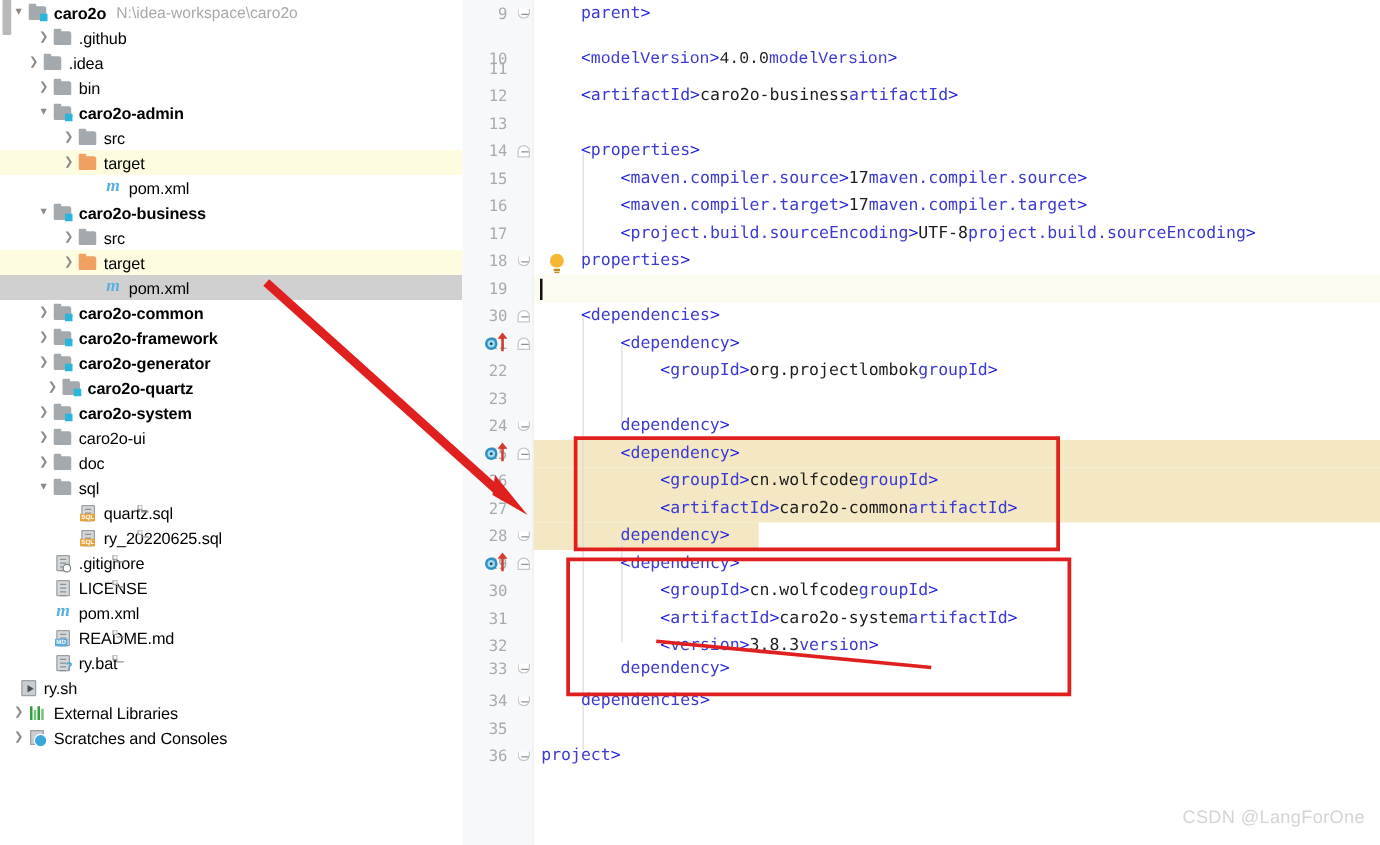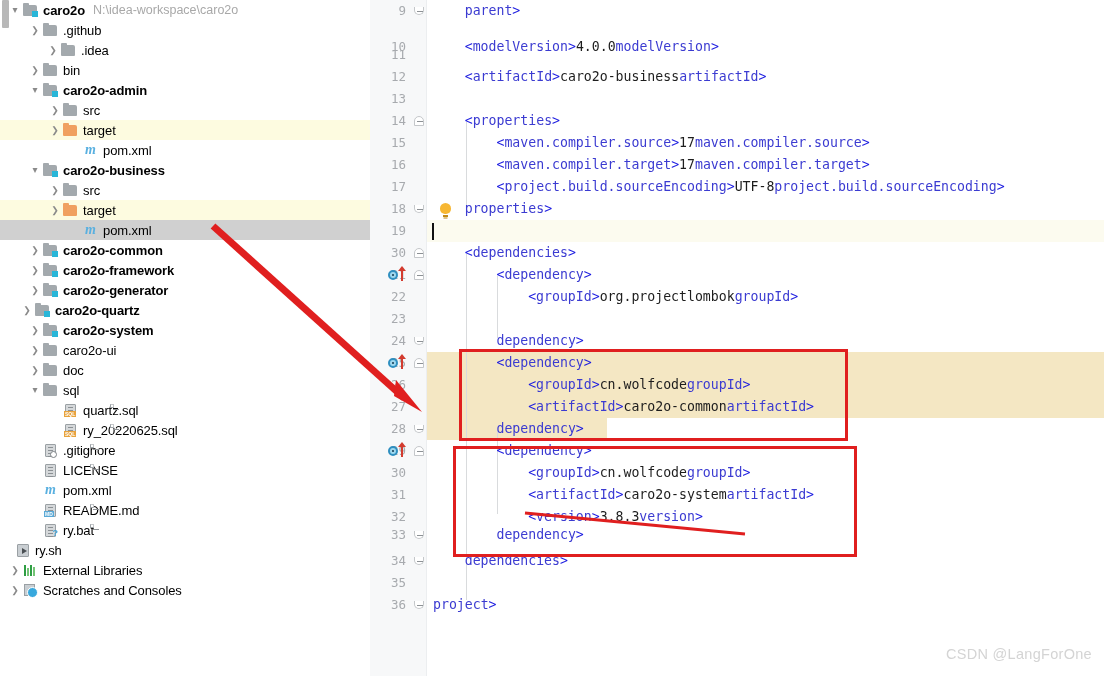--- a/index.html
+++ b/index.html
@@ -332,21 +332,21 @@
           <span class="label bold">caro2o</span>
           <span class="path">N:\idea-workspace\caro2o</span>
         </div>
         <div class="trow" style="padding-left: 28px;">
           <span class="arrow right"></span>
           <span class="ico">
             <span class="ic-folder"></span>
           </span>
           <span class="label">.github</span>
         </div>
-        <div class="trow" style="padding-left: 46px;">
+        <div class="trow" style="padding-left: 20px;">
           <span class="arrow right"></span>
           <span class="ico">
             <span class="ic-folder"></span>
           </span>
           <span class="label">.idea</span>
         </div>
         <div class="trow" style="padding-left: 28px;">
           <span class="arrow right"></span>
           <span class="ico">
             <span class="ic-folder"></span>
@@ -423,21 +423,21 @@
           </span>
           <span class="label bold">caro2o-framework</span>
         </div>
         <div class="trow" style="padding-left: 28px;">
           <span class="arrow right"></span>
           <span class="ico">
             <span class="ic-folder ic-mod"></span>
           </span>
           <span class="label bold">caro2o-generator</span>
         </div>
-        <div class="trow" style="padding-left: 20px; align-items: center;">
+        <div class="trow" style="padding-left: 35px; align-items: center;">
           <span class="arrow right"></span>
           <span class="ico">
             <span class="ic-folder ic-mod"></span>
           </span>
           <span class="label bold">caro2o-quartz</span>
         </div>
         <div class="trow" style="padding-left: 28px;">
           <span class="arrow right"></span>
           <span class="ico">
             <span class="ic-folder ic-mod"></span>
@@ -573,21 +573,21 @@
         <div class="ln-hl-caret" style="position: absolute; left: 57px; top: 220px; width: 677px; height: 22px;"></div>
         <div class="ln-hl-sel" style="position: absolute; left: 57px; top: 352px; width: 677px; height: 22px;"></div>
         <div class="ln-hl-sel" style="position: absolute; left: 57px; top: 374px; width: 677px; height: 22px;"></div>
         <div class="ln-hl-sel" style="position: absolute; left: 57px; top: 396px; width: 677px; height: 22px;"></div>
         <div class="ln-hl-sel" style="position: absolute; left: 57px; top: 418px; width: 180.46px; height: 22px;"></div>
         <div class="iguide" style="left: 95.72px; top: 122px; height: 86px;"></div>
         <div class="iguide" style="left: 95.72px; top: 254px; height: 346px;"></div>
         <div class="iguide" style="left: 127.44px; top: 276px; height: 62px;"></div>
         <div class="iguide" style="left: 127.44px; top: 430px; height: 84px;"></div>
         <div class="code-line" style="top: 0px;"><span class="num">9</span><span class="src" style="left: 94.72px;"><span class="tag"><span class="tagn">parent</span><span class="tag">&gt;</span></span></span><span class="fold bot"></span></div>
-        <div class="code-line" style="top: 36px;"><span class="num">10</span><span class="src" style="left: 94.72px;"><span class="tag">&lt;</span><span class="tagn">modelVersion</span><span class="tag">&gt;</span><span class="txt">4.0.0</span><span class="tag"><span class="tagn">modelVersion</span><span class="tag">&gt;</span></span></span></div>
+        <div class="code-line" style="top: 36px;"><span class="num">10</span><span class="src" style="left: 94.72px; font-family: Liberation Mono, monospace;"><span class="tag">&lt;</span><span class="tagn">modelVersion</span><span class="tag">&gt;</span><span class="txt">4.0.0</span><span class="tag"><span class="tagn">modelVersion</span><span class="tag">&gt;</span></span></span></div>
         <div class="code-line" style="top: 44px; text-decoration: underline;"><span class="num">11</span><span class="src" style="left: 63px;"></span></div>
         <div class="code-line" style="top: 66px;"><span class="num">12</span><span class="src" style="left: 94.72px;"><span class="tag">&lt;</span><span class="tagn">artifactId</span><span class="tag">&gt;</span><span class="txt">caro2o-business</span><span class="tag"><span class="tagn">artifactId</span><span class="tag">&gt;</span></span></span></div>
         <div class="code-line" style="top: 88px;"><span class="num">13</span><span class="src" style="left: 63px;"></span></div>
         <div class="code-line" style="top: 110px;"><span class="num">14</span><span class="src" style="left: 94.72px;"><span class="tag">&lt;</span><span class="tagn">properties</span><span class="tag">&gt;</span></span><span class="fold top"></span></div>
         <div class="code-line" style="top: 132px;"><span class="num">15</span><span class="src" style="left: 126.44px;"><span class="tag">&lt;</span><span class="tagn">maven.compiler.source</span><span class="tag">&gt;</span><span class="txt">17</span><span class="tag"><span class="tagn">maven.compiler.source</span><span class="tag">&gt;</span></span></span></div>
         <div class="code-line" style="top: 154px;"><span class="num">16</span><span class="src" style="left: 126.44px;"><span class="tag">&lt;</span><span class="tagn">maven.compiler.target</span><span class="tag">&gt;</span><span class="txt">17</span><span class="tag"><span class="tagn">maven.compiler.target</span><span class="tag">&gt;</span></span></span></div>
         <div class="code-line" style="top: 176px;"><span class="num">17</span><span class="src" style="left: 126.44px;"><span class="tag">&lt;</span><span class="tagn">project.build.sourceEncoding</span><span class="tag">&gt;</span><span class="txt">UTF-8</span><span class="tag"><span class="tagn">project.build.sourceEncoding</span><span class="tag">&gt;</span></span></span></div>
         <div class="code-line" style="top: 198px;"><span class="num">18</span><span class="src" style="left: 94.72px;"><span class="tag"><span class="tagn">properties</span><span class="tag">&gt;</span></span></span><span class="fold bot"></span><span class="bulb"></span></div>
         <div class="code-line" style="top: 220px;"><span class="num">19</span><span class="src" style="left: 63px;"></span><span class="caret" style="left: 62px; top: 3px;"></span></div>
         <div class="code-line" style="top: 242px;"><span class="num">30</span><span class="src" style="left: 94.72px;"><span class="tag">&lt;</span><span class="tagn">dependencies</span><span class="tag">&gt;</span></span><span class="fold top"></span></div>

